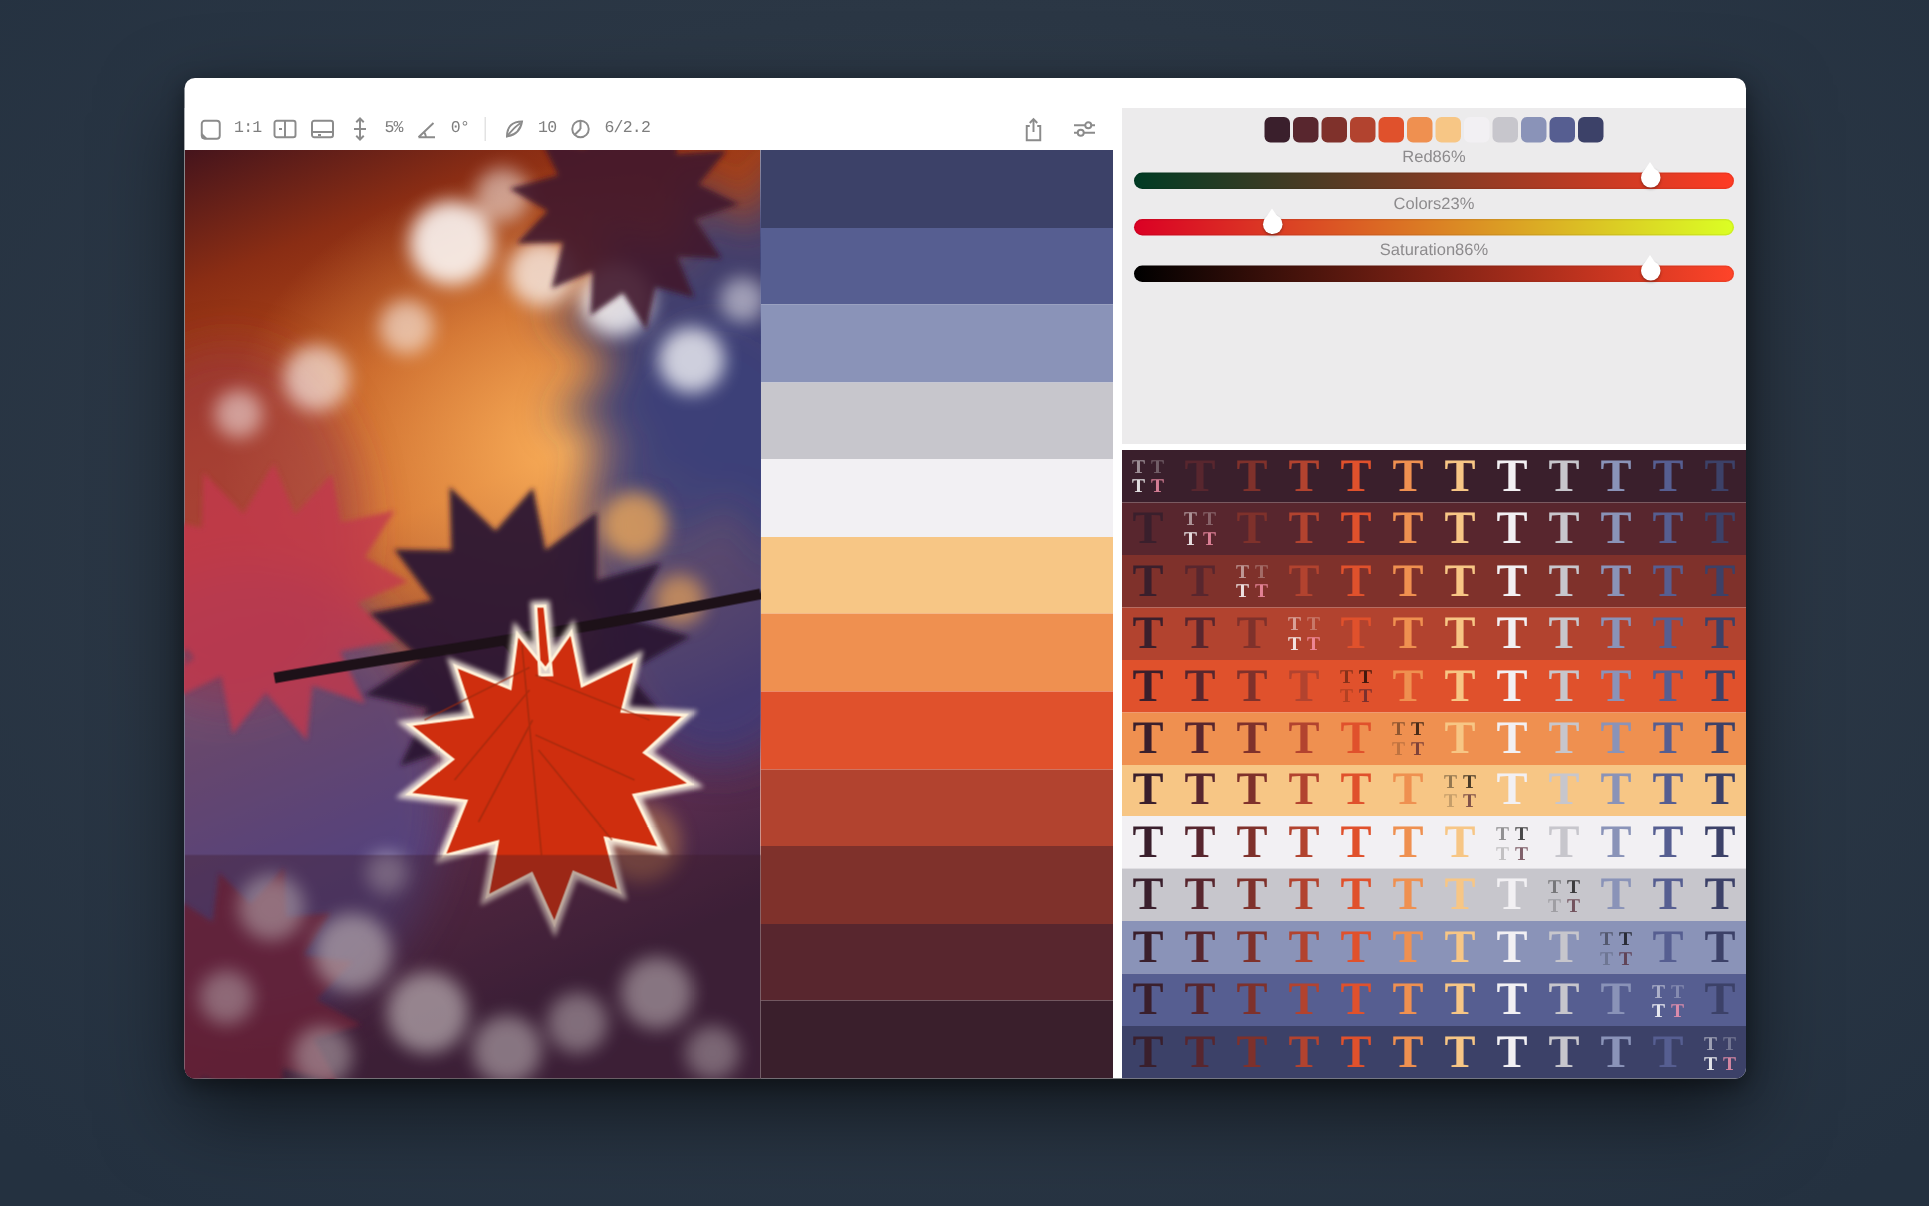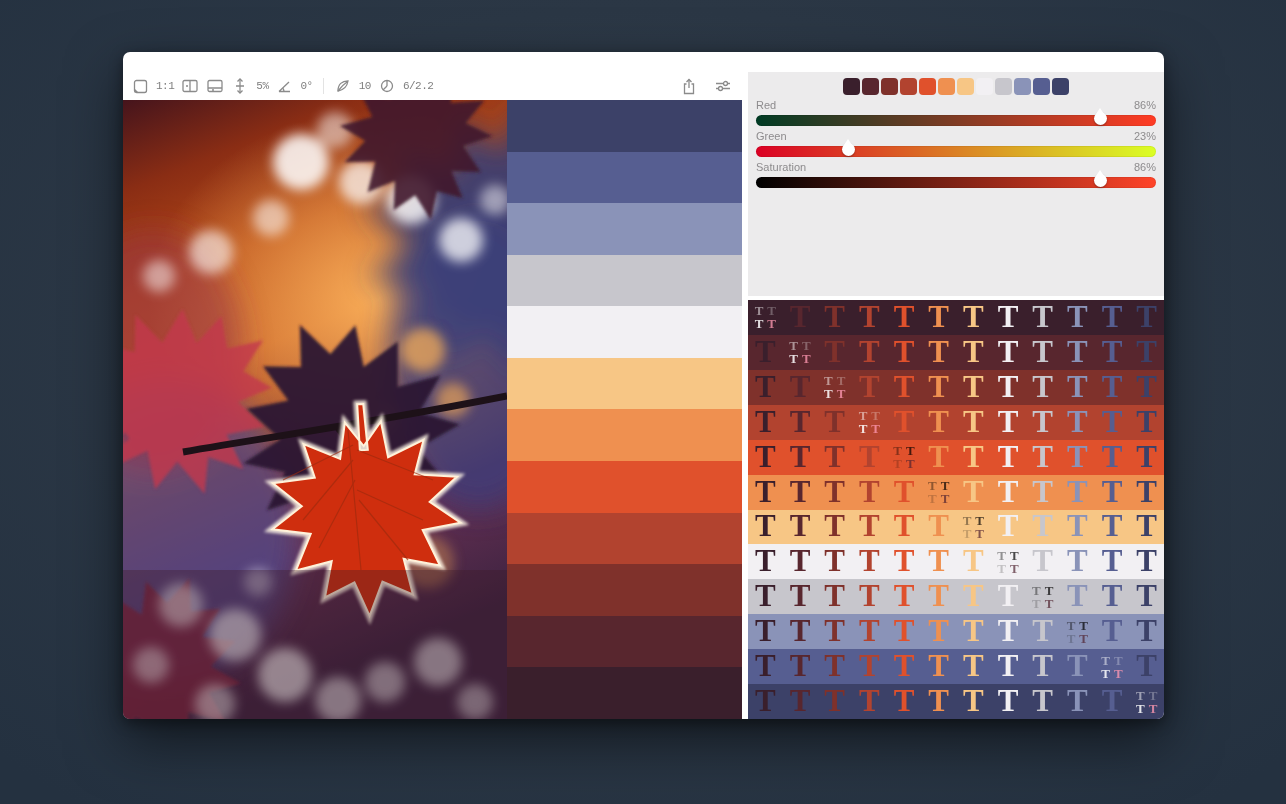--- a/index.html
+++ b/index.html
@@ -46,21 +46,21 @@
   .strip { position:absolute; left:384px; top:48px; width:235px; height:619px; display:flex; flex-direction:column; }
   .strip .band { flex:1; }
   
   .panel {
     position:absolute; left:625px; top:20px; width:416px; height:224px;
     background:#ecebec; padding:6px 8px 0 8px;
   }
   .swatchrow { display:flex; justify-content:center; gap:2px; margin-bottom:4px; }
   .swatch { width:17px; height:17px; border-radius:4px; }
   .slider-group { margin-top:4px; }
-  .slider-head { display:flex; justify-content:space-between; align-items:baseline; height:13px; }
+  .slider-head { display:flex; justify-content:center; align-items:baseline; height:13px; }
   .slider-label, .slider-value { font-size:11px; color:#8d8b8d; }
   .track { position:relative; height:11px; border-radius:5.5px; margin-top:3px; box-shadow:inset 0 0 0 1px rgba(0,0,0,.06); }
   .thumb {
     position:absolute; top:-3px; width:13px; height:13px; background:#fff; border-radius:50%;
     box-shadow:0 1px 2px rgba(0,0,0,.35);
   }
   .thumb::before {
     content:""; position:absolute; left:2.5px; top:-4px;
     border-left:4px solid transparent; border-right:4px solid transparent;
     border-bottom:6px solid #fff;
@@ -297,21 +297,21 @@
           <div class="slider-head">
             <span class="slider-label">Red</span>
             <span class="slider-value">86%</span>
           </div>
           <div class="track" style="background: linear-gradient(to right, rgb(0, 59, 36), rgb(255, 59, 36));">
             <div class="thumb" style="left: calc(86% - 6.5px);"></div>
           </div>
         </div>
         <div class="slider-group">
           <div class="slider-head">
-            <span class="slider-label">Green</span>
+            <span class="slider-label">Colors</span>
             <span class="slider-value">23%</span>
           </div>
           <div class="track" style="background: linear-gradient(to right, rgb(219, 0, 36), rgb(219, 255, 36));">
             <div class="thumb" style="left: calc(23% - 6.5px);"></div>
           </div>
         </div>
         <div class="slider-group">
           <div class="slider-head">
             <span class="slider-label">Saturation</span>
             <span class="slider-value">86%</span>

